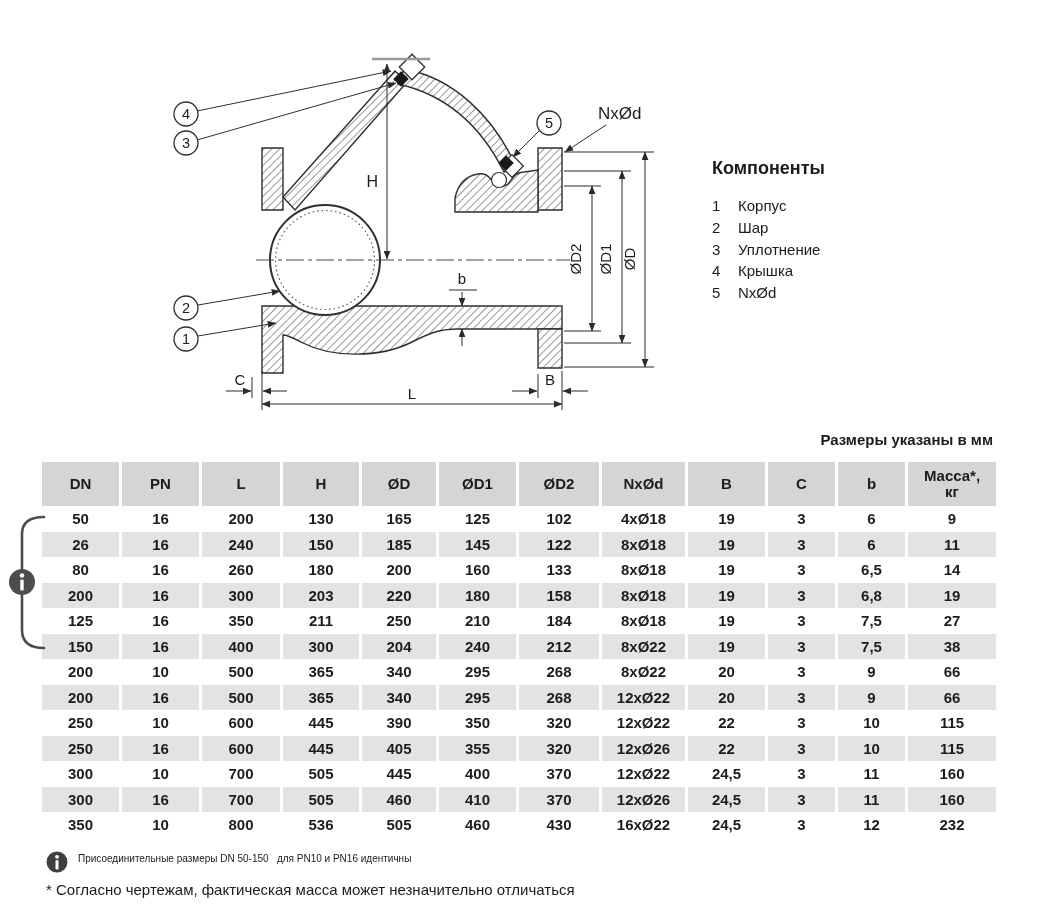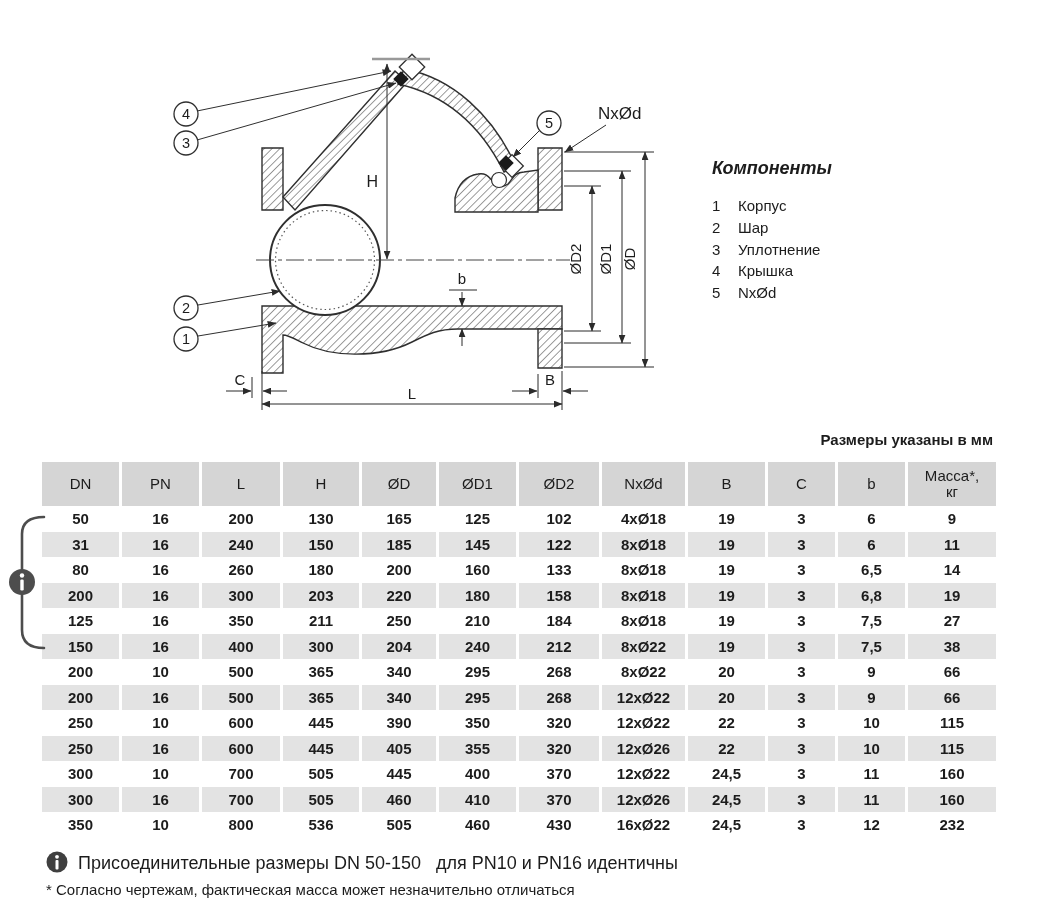--- a/index.html
+++ b/index.html
@@ -3,41 +3,41 @@
 <meta charset="utf-8">
 <style>
   html,body{margin:0;padding:0;background:#fff;}
   #page{position:relative;width:1038px;height:914px;background:#ffffff;
         font-family:"Liberation Sans",sans-serif;color:#1c1c1c;overflow:hidden;}
   .abs{position:absolute;}
   svg text{font-family:"Liberation Sans",sans-serif;fill:#1c1c1c;}
 
   
   #components{left:712px;top:158px;width:280px;}
-  .comp-title{font-size:18px;font-weight:bold;margin-bottom:16px;font-style:italic;}
+  .comp-title{font-size:18px;font-weight:bold;margin-bottom:16px;}
   .comp-item{display:flex;height:21.7px;align-items:center;font-size:15px;}
   .comp-num{width:26px;}
   
   #units-note{left:560px;top:431px;width:433px;text-align:right;
               font-size:15px;font-weight:bold;}
   
   #dims-table{left:42px;top:462px;width:954px;}
   .t-head,.tr{display:grid;
     grid-template-columns:80px 80px 81px 79px 77px 80px 83px 86px 80px 70px 70px 88px;}
   .t-head{height:44px;}
   .th{background:#d5d5d5;display:flex;align-items:center;justify-content:center;
-      font-weight:normal;font-size:15px;line-height:16px;text-align:center;
+      font-weight:bold;font-size:15px;line-height:16px;text-align:center;
       border-right:3px solid #fff;white-space:pre-line;box-sizing:border-box;}
   .tr{height:25.5px;}
   .td{display:flex;align-items:center;justify-content:center;font-weight:bold;
       font-size:15px;border-right:3px solid #fff;box-sizing:border-box;}
   .th:last-child,.td:last-child{border-right:none;}
   .stripe .td{background:#e3e3e3;}
   
-  #note1{left:78px;top:853px;font-size:18px;white-space:pre;}
+  #note1{left:78px;top:853px;font-size:10px;white-space:pre;}
   #note2{left:46px;top:881px;font-size:15px;white-space:pre;}
 </style>
 </head>
 <body>
 
 <div id="page">
 
   <svg class="abs" style="left:150px;top:45px;" width="520" height="372" viewBox="150 45 520 372">
     <defs>
       <pattern id="hatch" width="5.5" height="5.5" patternUnits="userSpaceOnUse" patternTransform="rotate(45)">
@@ -212,21 +212,21 @@
           <div class="td">165</div>
           <div class="td">125</div>
           <div class="td">102</div>
           <div class="td">4xØ18</div>
           <div class="td">19</div>
           <div class="td">3</div>
           <div class="td">6</div>
           <div class="td">9</div>
         </div>
         <div class="tr stripe">
-          <div class="td">31</div>
+          <div class="td">26</div>
           <div class="td">16</div>
           <div class="td">240</div>
           <div class="td">150</div>
           <div class="td">185</div>
           <div class="td">145</div>
           <div class="td">122</div>
           <div class="td">8xØ18</div>
           <div class="td">19</div>
           <div class="td">3</div>
           <div class="td">6</div>

